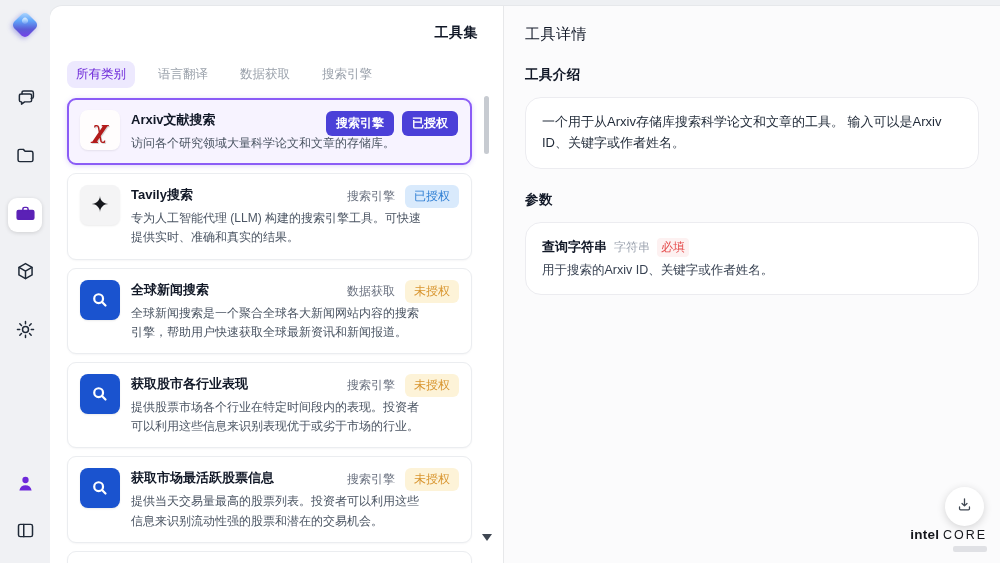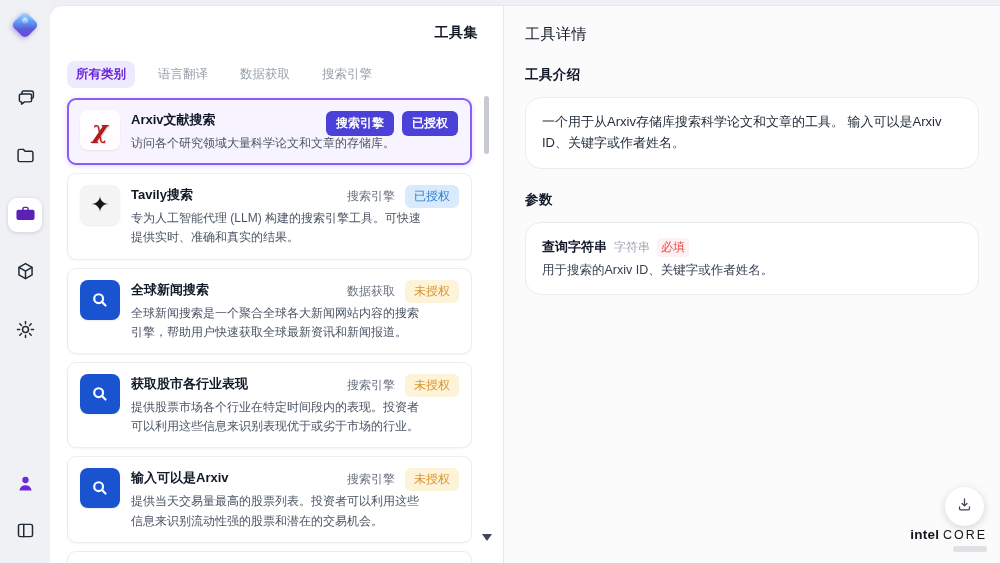--- a/index.html
+++ b/index.html
@@ -20,21 +20,21 @@
   .rail-bottom { margin-top:auto; display:flex; flex-direction:column; align-items:center; gap:13px; padding-bottom:14px; }
   .rail-bottom .user svg { fill:#6d28d9; stroke:none; }
   
   .main { position:absolute; left:50px; top:6px; right:0; bottom:0; background:#ffffff; border-top-left-radius:12px; display:flex; overflow:hidden; box-shadow:0 0 0 1px rgba(0,0,0,.03); }
 
   
   .pane-list { width:453px; position:relative; padding:18px 25px 0 17px; flex:none; }
   .page-title { font-size:14px; font-weight:bold; letter-spacing:.5px;text-align:right; }
   .tabs { display:flex; gap:14px; margin-top:19px; align-items:center; }
   .tab { font-size:12.5px; color:#9aa1ab; padding:5px 9px; border-radius:6px; cursor:pointer; white-space:nowrap; }
-  .tab.active { background:#ede9fe; color:#6d28d9; font-weight:bold;border-radius:8px; }
+  .tab.active { background:#ede9fe; color:#6d28d9; font-weight:normal;border-radius:8px; }
   .tool-list { margin-top:10px; padding-right:6px; }
   .tool-card { position:relative; display:flex; gap:11px; background:#fff; border:1px solid #ebedf0; border-radius:9px; padding:11px 12px; margin-bottom:8px; box-shadow:0 1px 2px rgba(17,24,39,.04); cursor:pointer; }
   .tool-card.selected { border:2px solid #8b5cf6; background:#f7f3ff; box-shadow:0 1px 5px rgba(124,92,240,.25); padding:10px 11px; }
   .tool-icon { width:40px; height:40px; flex:none; border-radius:8px; background:#f4f4f5; display:flex; align-items:center; justify-content:center; overflow:hidden; box-shadow:0 1px 2px rgba(0,0,0,.08); }
   .tool-icon .i { display:none; align-items:center; justify-content:center; }
   .tool-icon.arxiv { background:#fffdfd; }
   .tool-icon.arxiv .i-arxiv { display:flex; font-family:"DejaVu Serif",serif; font-style:italic; font-weight:bold; font-size:24px; color:#b31b1b; line-height:1; text-shadow:1px 1px 0 #d8d8d8; }
   .tool-icon.star .i-star { display:flex; font-size:22px; color:#16181d; line-height:1; }
   .tool-icon.bsearch { background:#1a53cf; }
   .tool-icon.bsearch .i-search { display:flex; }
@@ -210,21 +210,21 @@
 
       <span class="i i-search">
               <svg width="22" height="22" viewBox="0 0 24 24" fill="none" stroke="#ffffff" stroke-width="2.4" stroke-linecap="round">
                 <circle cx="10.5" cy="10.5" r="4.8"></circle>
                 <path d="M14.2 14.2L18 18"></path>
               </svg>
             </span>
 
     </div>
     <div class="tool-body">
-      <div class="tool-name">输入可以是Arxiv</div>
+      <div class="tool-name">获取市场最活跃股票信息</div>
       <div class="tool-desc">提供当天交易量最高的股票列表。投资者可以利用这些信息来识别流动性强的股票和潜在的交易机会。</div>
     </div>
     <div class="tool-badges">
       <span class="badge badge-category">搜索引擎</span>
       <span class="badge badge-auth auth-no">未授权</span>
     </div>
   </div>
         <div class="tool-card">
     
     

